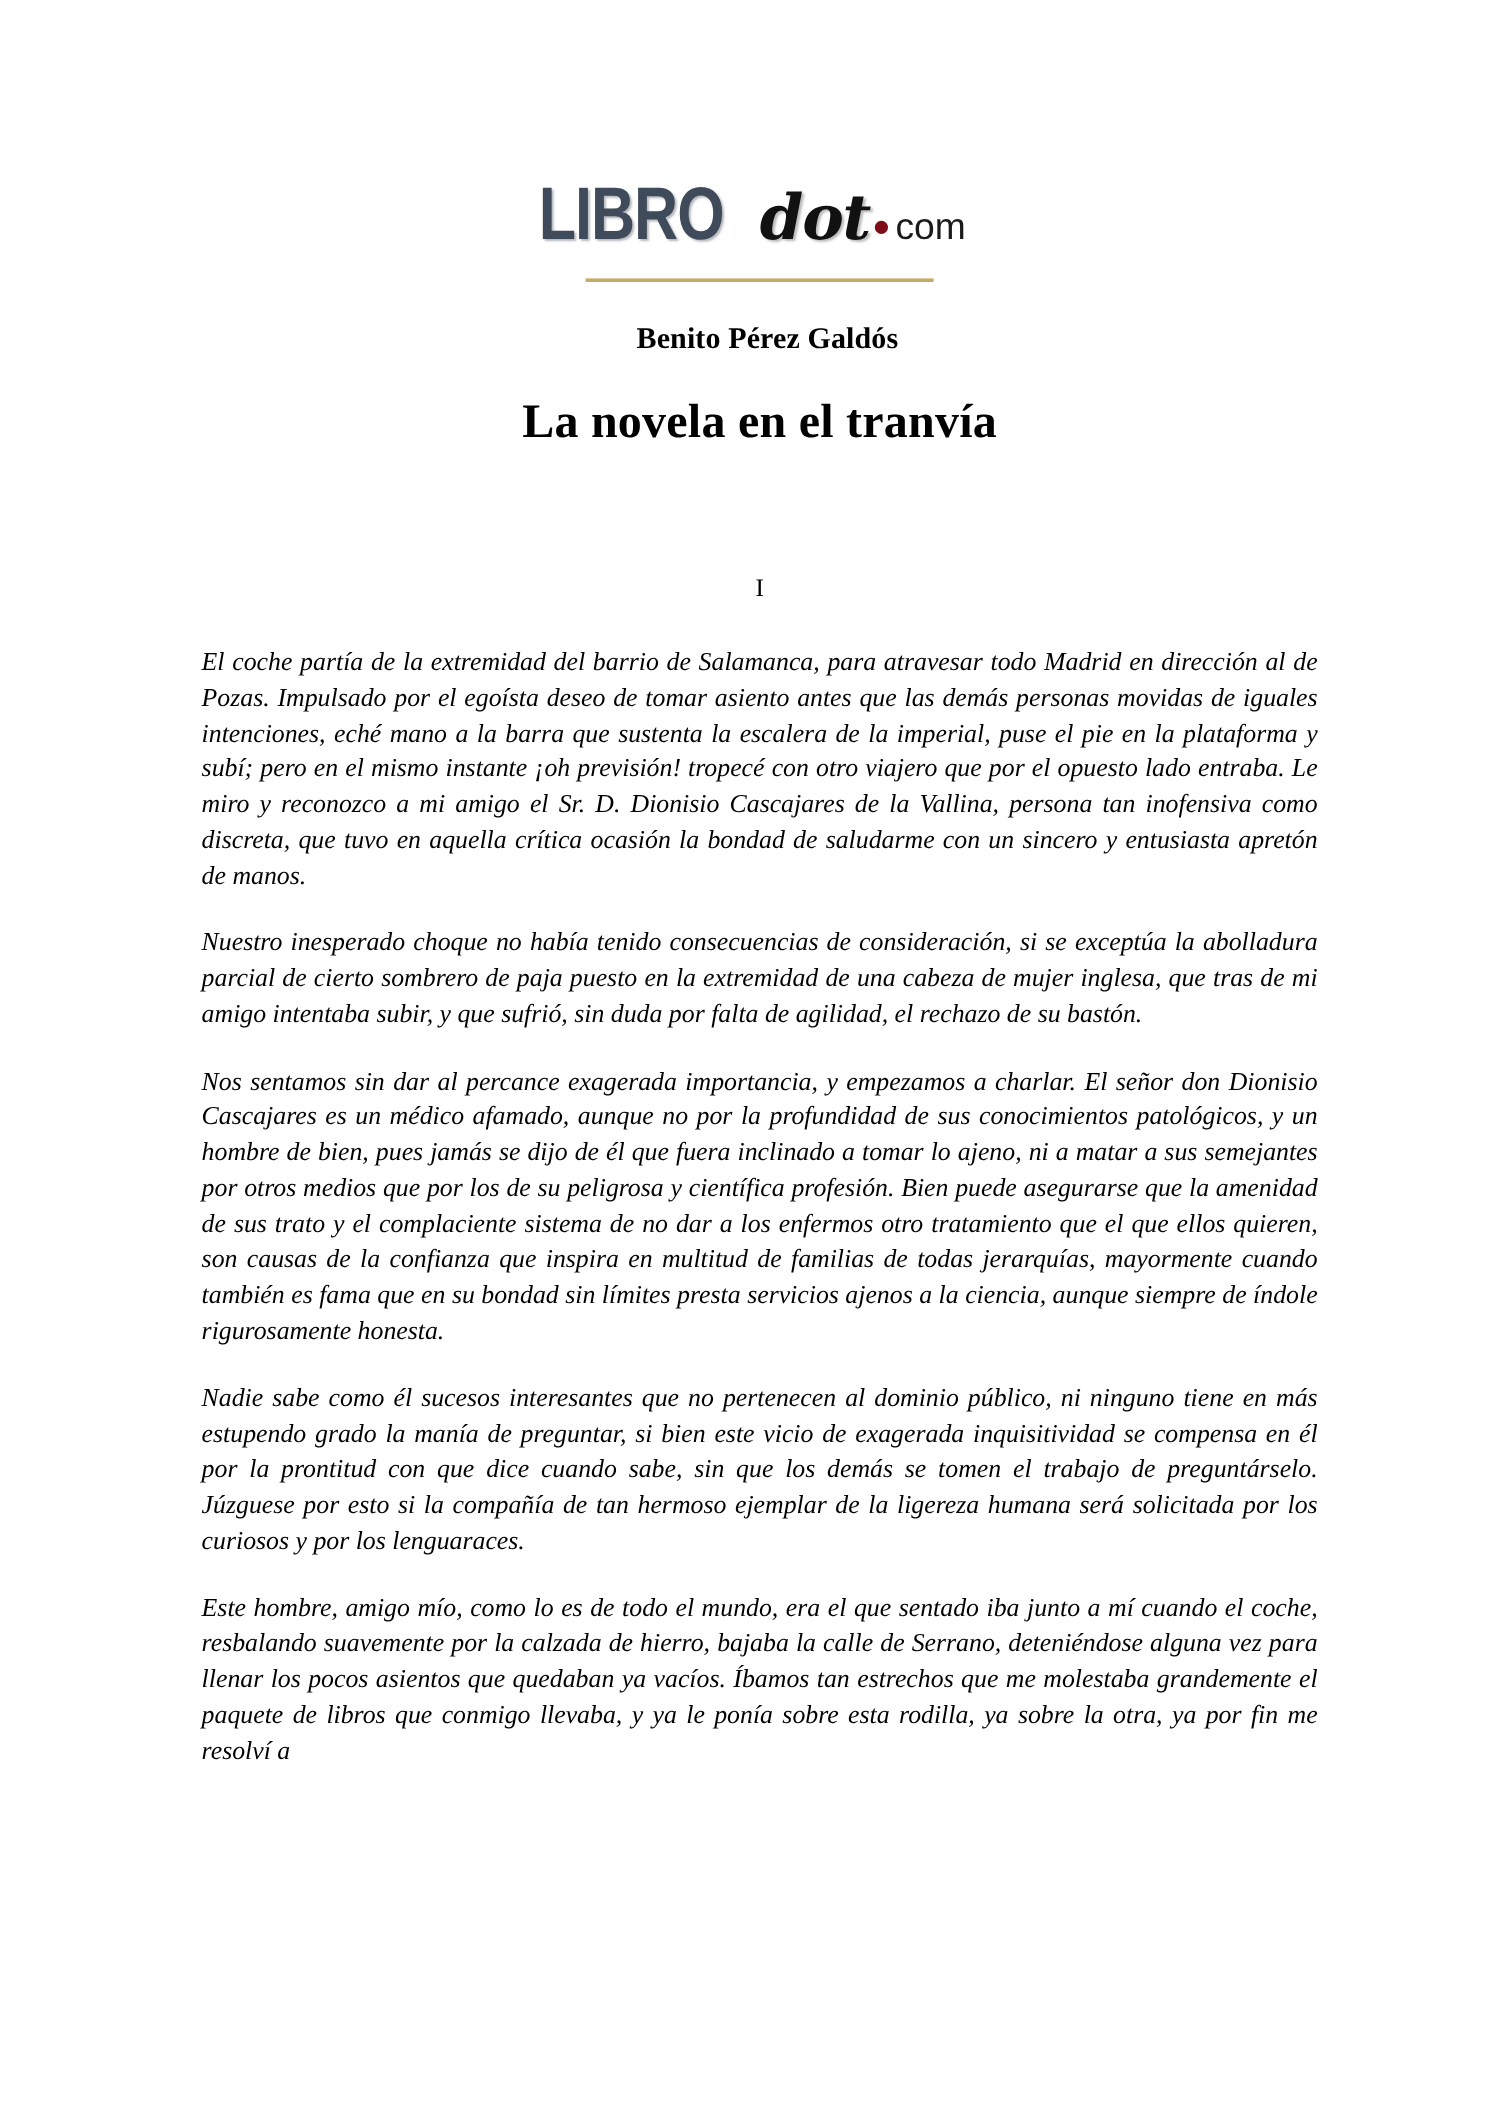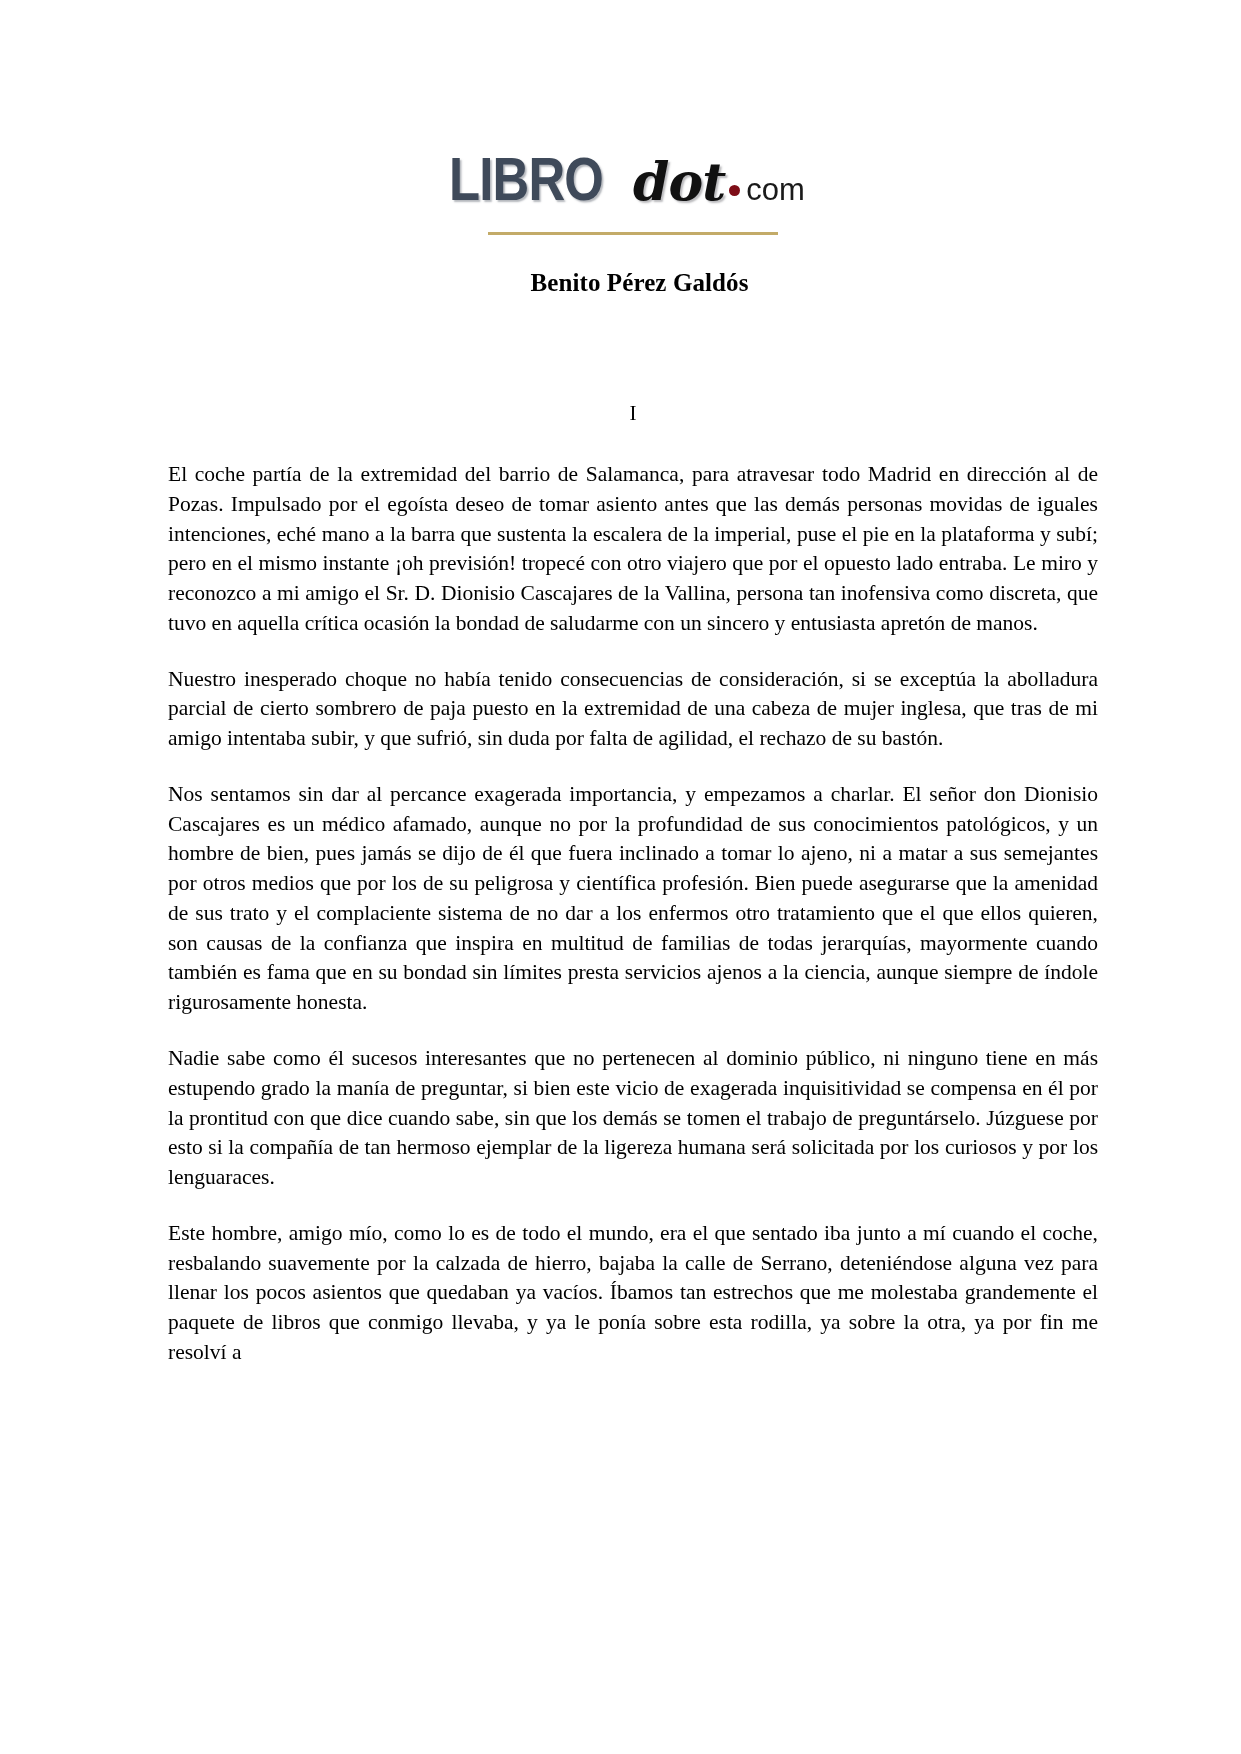--- a/index.html
+++ b/index.html
@@ -113,20 +113,21 @@
     font-weight: 400;
     margin-top: 104px;
   }
 
   
   .body-text {
     margin: 0 auto;
     padding: 0;
     width: 930px;
     margin-top: 34px;
+    font-style: italic;
   }
 
   .body-text p {
     text-align: justify;
     text-justify: inter-word;
     font-size: 21.5px;
     line-height: 1.385;
     margin: 0 0 26px 0;
     hyphens: none;
   }
@@ -142,20 +143,21 @@
 
   <div class="masthead">
     <div class="logo">
       <span class="logo-libro">LIBRO</span><span class="logo-dot">dot</span><span class="logo-period"></span><span class="logo-com">com</span>
     </div>
     <div class="rule"></div>
   </div>
 
   <div class="author">Benito Pérez Galdós</div>
 
+  <h1 class="book-title">La novela en el tranvía</h1>
 
   <div class="section-mark">I</div>
 
   <div class="body-text">
     <p>El coche partía de la extremidad del barrio de Salamanca, para atravesar todo Madrid en dirección al de Pozas. Impulsado por el egoísta deseo de tomar asiento antes que las demás personas movidas de iguales intenciones, eché mano a la barra que sustenta la escalera de la imperial, puse el pie en la plataforma y subí; pero en el mismo instante ¡oh previsión! tropecé con otro viajero que por el opuesto lado entraba. Le miro y reconozco a mi amigo el Sr. D. Dionisio Cascajares de la Vallina, persona tan inofensiva como discreta, que tuvo en aquella crítica ocasión la bondad de saludarme con un sincero y entusiasta apretón de manos.</p>
     <p>Nuestro inesperado choque no había tenido consecuencias de consideración, si se exceptúa la abolladura parcial de cierto sombrero de paja puesto en la extremidad de una cabeza de mujer inglesa, que tras de mi amigo intentaba subir, y que sufrió, sin duda por falta de agilidad, el rechazo de su bastón.</p>
     <p>Nos sentamos sin dar al percance exagerada importancia, y empezamos a charlar. El señor don Dionisio Cascajares es un médico afamado, aunque no por la profundidad de sus conocimientos patológicos, y un hombre de bien, pues jamás se dijo de él que fuera inclinado a tomar lo ajeno, ni a matar a sus semejantes por otros medios que por los de su peligrosa y científica profesión. Bien puede asegurarse que la amenidad de sus trato y el complaciente sistema de no dar a los enfermos otro tratamiento que el que ellos quieren, son causas de la confianza que inspira en multitud de familias de todas jerarquías, mayormente cuando también es fama que en su bondad sin límites presta servicios ajenos a la ciencia, aunque siempre de índole rigurosamente honesta.</p>
     <p>Nadie sabe como él sucesos interesantes que no pertenecen al dominio público, ni ninguno tiene en más estupendo grado la manía de preguntar, si bien este vicio de exagerada inquisitividad se compensa en él por la prontitud con que dice cuando sabe, sin que los demás se tomen el trabajo de preguntárselo. Júzguese por esto si la compañía de tan hermoso ejemplar de la ligereza humana será solicitada por los curiosos y por los lenguaraces.</p>
     <p>Este hombre, amigo mío, como lo es de todo el mundo, era el que sentado iba junto a mí cuando el coche, resbalando suavemente por la calzada de hierro, bajaba la calle de Serrano, deteniéndose alguna vez para llenar los pocos asientos que quedaban ya vacíos. Íbamos tan estrechos que me molestaba grandemente el paquete de libros que conmigo llevaba, y ya le ponía sobre esta rodilla, ya sobre la otra, ya por fin me resolví a</p>
   </div>

